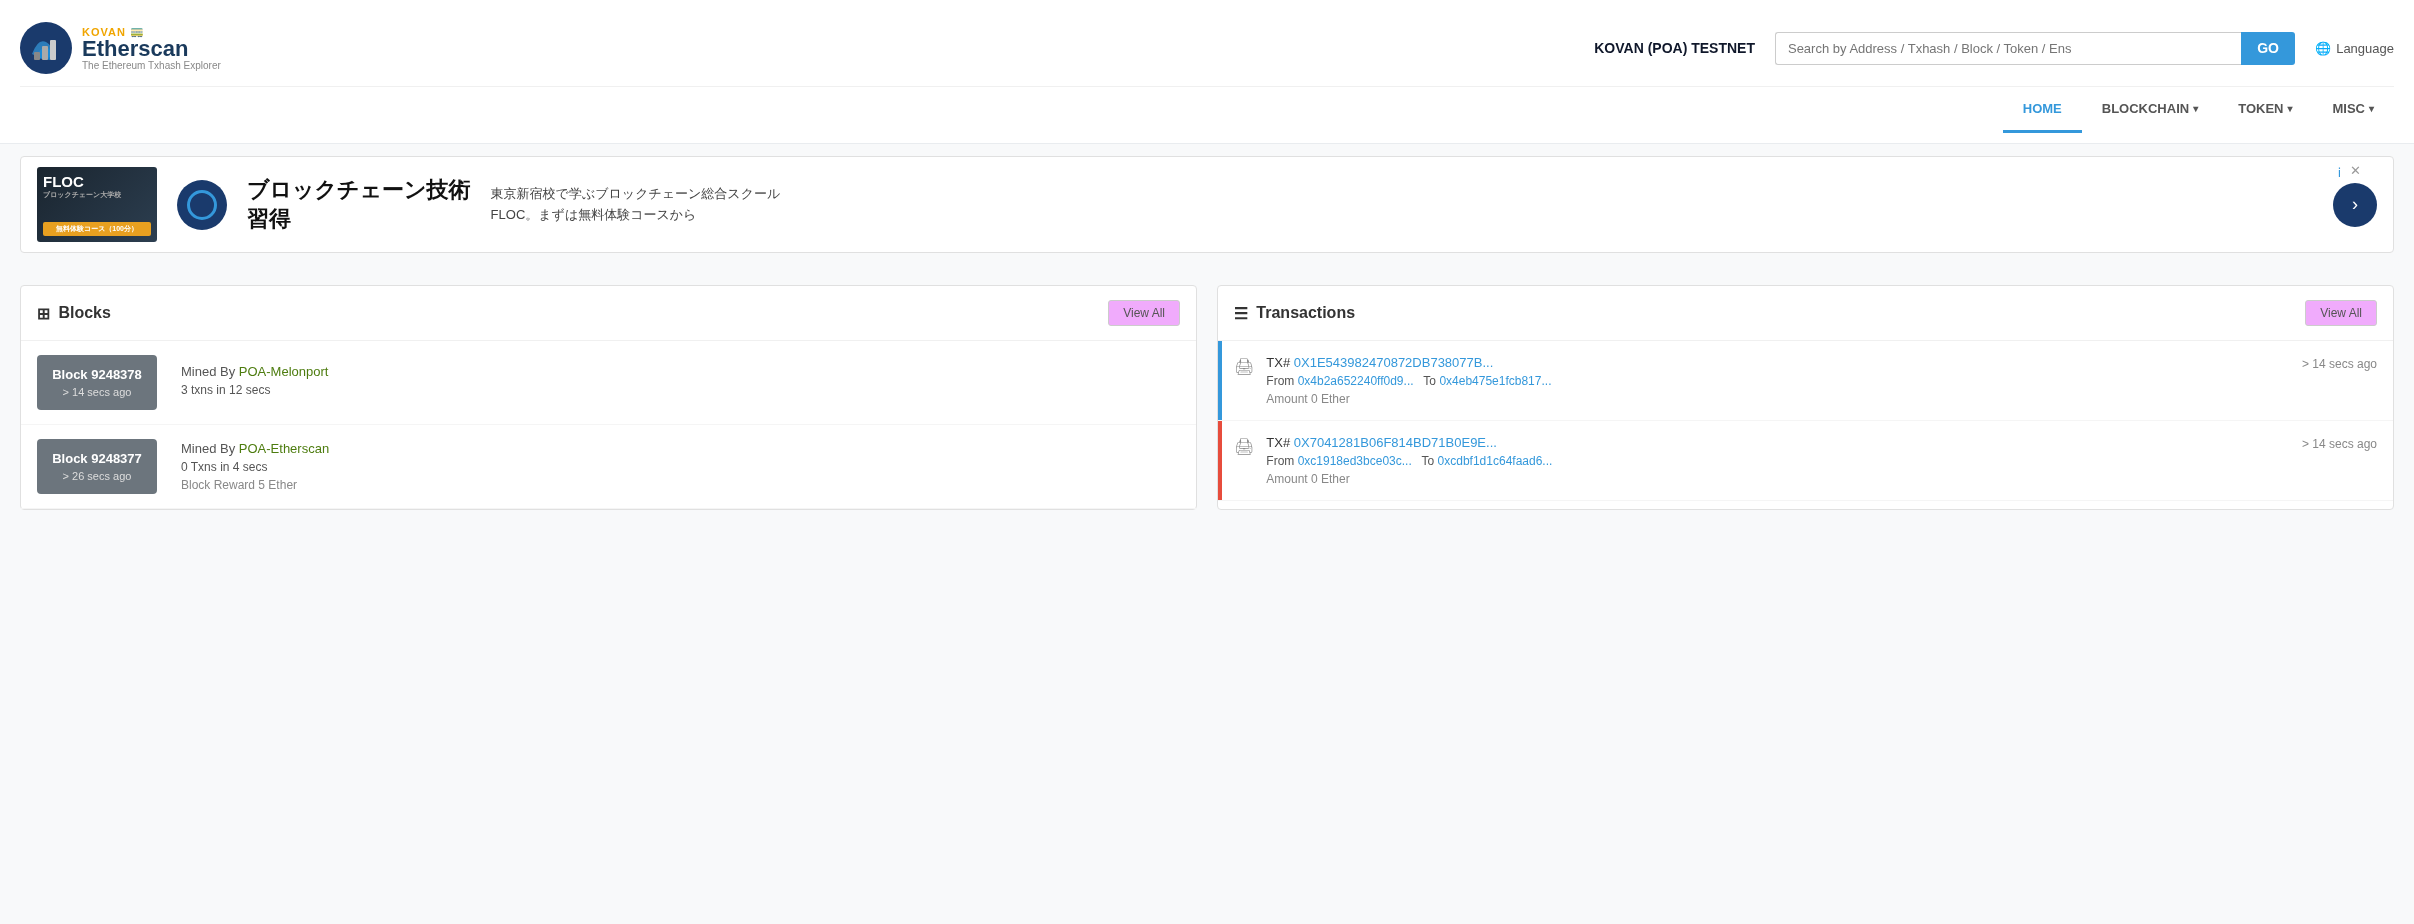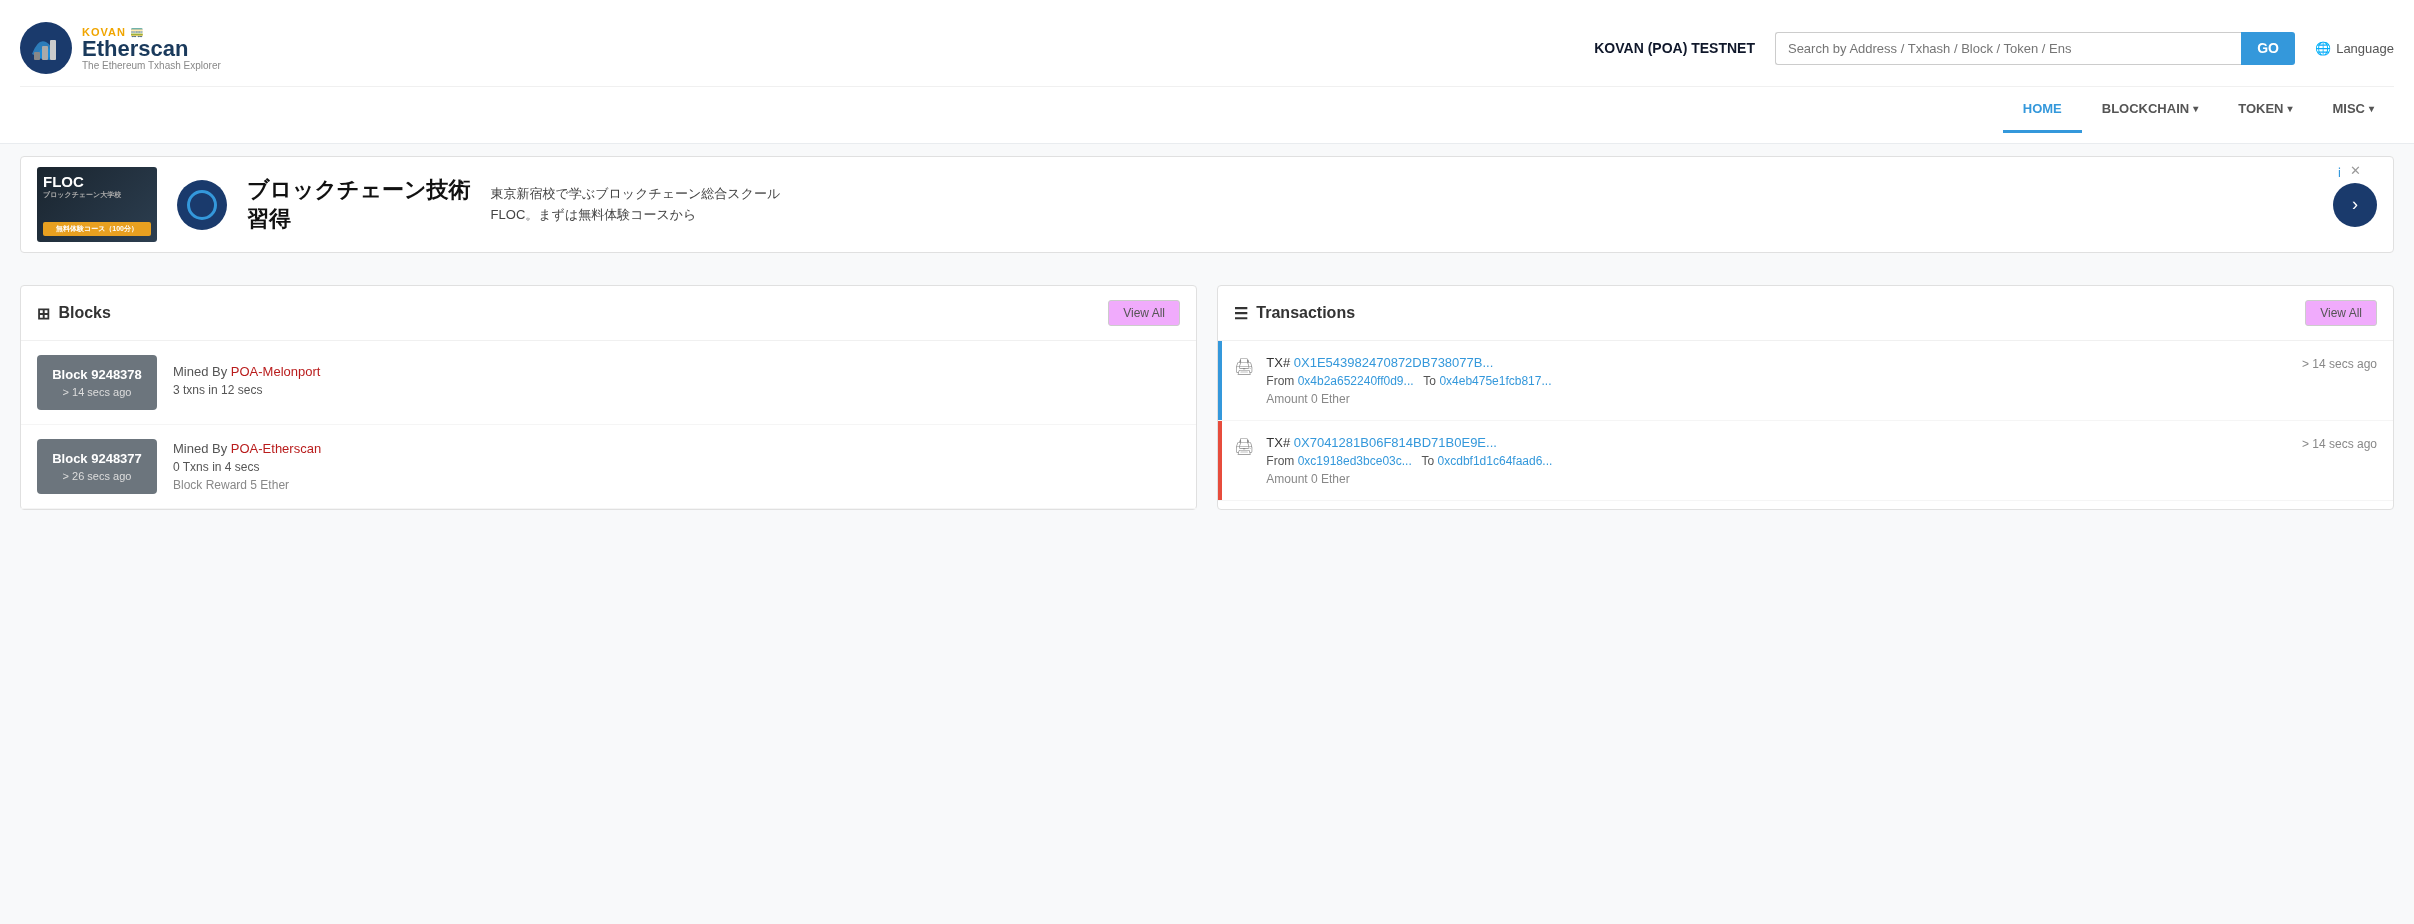--- a/index.html
+++ b/index.html
@@ -258,21 +258,21 @@
       color: #555;
       cursor: pointer;
     }
 
     
     .block-item {
       display: flex;
       align-items: center;
       padding: 14px 16px;
       border-bottom: 1px solid #f5f5f5;
-      gap: 16px;
+      gap: 24px;
     }
     .block-badge {
       background: #6c757d;
       color: #fff;
       border-radius: 4px;
       padding: 12px 10px;
       text-align: center;
       min-width: 120px;
       flex-shrink: 0;
     }
@@ -280,21 +280,21 @@
       font-size: 13px;
       font-weight: bold;
     }
     .block-age {
       font-size: 11px;
       margin-top: 4px;
       color: #ddd;
     }
     .block-info { flex: 1; }
     .block-miner { font-size: 13px; color: #555; margin-bottom: 4px; }
-    .block-miner a { color: #b91c1c; text-decoration: none; }
+    .block-miner a { color: #4d7c0f; text-decoration: none; }
     .block-txns { font-size: 12px; color: #555; margin-bottom: 4px; }
     .block-reward { font-size: 12px; color: #888; }
 
     
     .tx-item {
       display: flex;
       align-items: flex-start;
       padding: 14px 16px;
       border-bottom: 1px solid #f5f5f5;
       gap: 12px;

